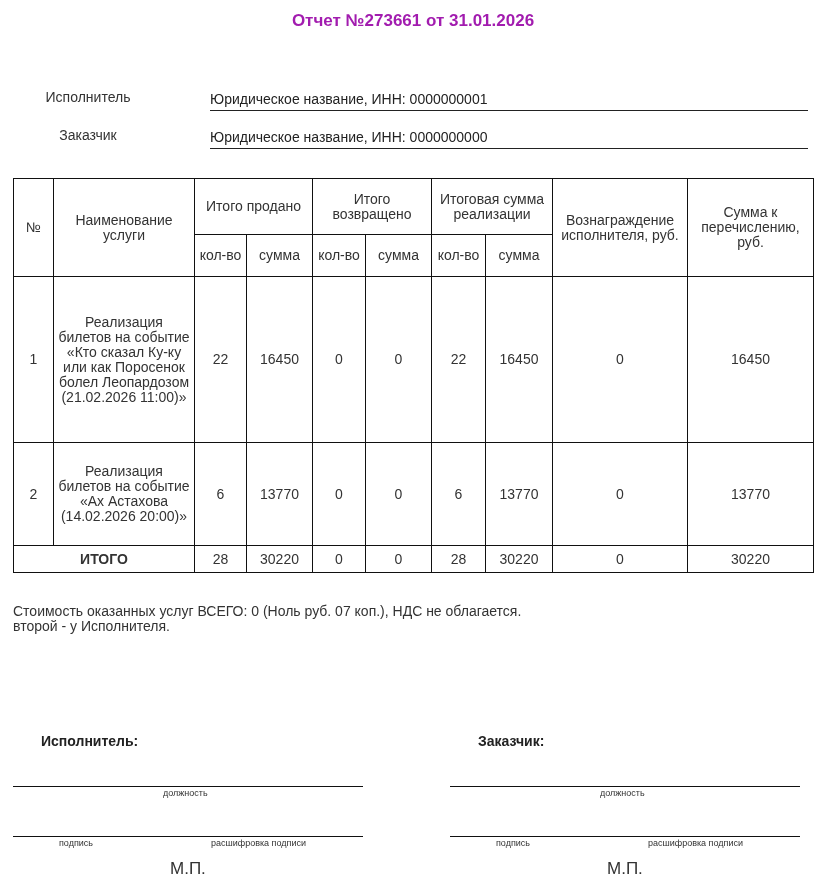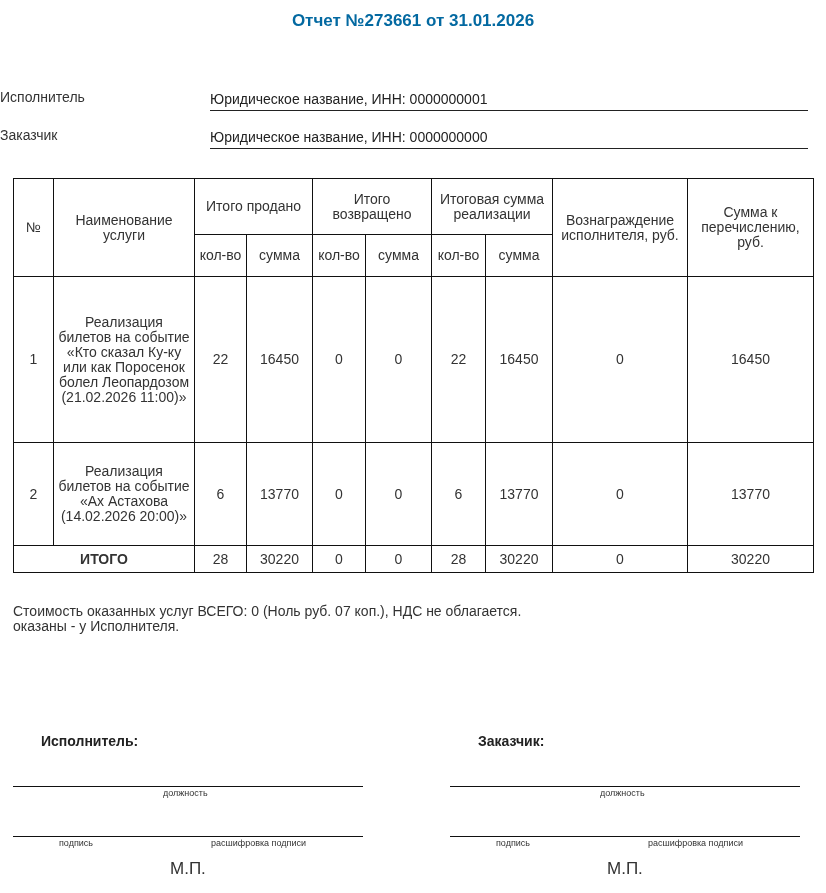--- a/index.html
+++ b/index.html
@@ -1,19 +1,19 @@
 <!DOCTYPE html>
 <html><head>
 <meta charset="utf-8">
 <style>
   html, body { margin: 0; padding: 0; background: #ffffff; }
   body { width: 826px; height: 893px; position: relative; overflow: hidden; color: #222222; font-family: "Liberation Sans", sans-serif; }
-  .title { position: absolute; top: 11px; left: 0; width: 826px; text-align: center; font-size: 17px; font-weight: bold; color: #0369a1; }
+  .title { position: absolute; top: 11px; left: 0; width: 826px; text-align: center; font-size: 17px; font-weight: bold; color: #a21caf; }
   .party-row { position: absolute; left: 0; width: 826px; height: 24px; }
-  .party-label { position: absolute; left: 0; width: 176px; text-align: left; font-size: 14px; color: #333; top: 0; }
+  .party-label { position: absolute; left: 0; width: 176px; text-align: center; font-size: 14px; color: #333; top: 0; }
   .party-value { position: absolute; left: 210px; width: 598px; font-size: 14px; font-weight: normal; color: #222; top: 2px; padding-bottom: 3px; border-bottom: 1.5px solid #222; }
   table.report { position: absolute; top: 178px; left: 13px; width: 800px; border-collapse: collapse; table-layout: fixed; font-size: 14px; color: #333; }
   table.report td, table.report th { border: 1.5px solid #111; text-align: center; vertical-align: middle; font-weight: normal; padding: 0 4px; line-height: 15px; }
   table.report th { vertical-align: middle; }
   .h-top { height: 56px; }
   .h-sub { height: 42px; }
   .r1 { height: 166px; }
   .r2 { height: 103px; }
   .rtotal { height: 27px; }
   .bold { font-weight: bold !important; margin-top: 48px; }
@@ -105,21 +105,21 @@
       <td>28</td>
       <td>30220</td>
       <td>0</td>
       <td>30220</td>
     </tr>
   </tbody>
 </table>
 
 <div class="notes">
   <p>Стоимость оказанных услуг ВСЕГО: 0 (Ноль руб. 07 коп.), НДС не облагается.</p>
-  <p>оказаны - у Исполнителя.</p>
+  <p>второй - у Исполнителя.</p>
 </div>
 
 <div class="sig" style="left: 13px;">
   <div class="sig-title">Исполнитель:</div>
   <div class="sig-line" style="top: 53px;"></div>
   <div class="sig-small" style="top: 55px; left: 150px;">должность</div>
   <div class="sig-line" style="top: 103px;"></div>
   <div class="sig-small" style="top: 105px; left: 46px;">подпись</div>
   <div class="sig-small" style="top: 105px; left: 198px;">расшифровка подписи</div>
   <div class="mp" style="top: 126px; left: 157px;">М.П.</div>

